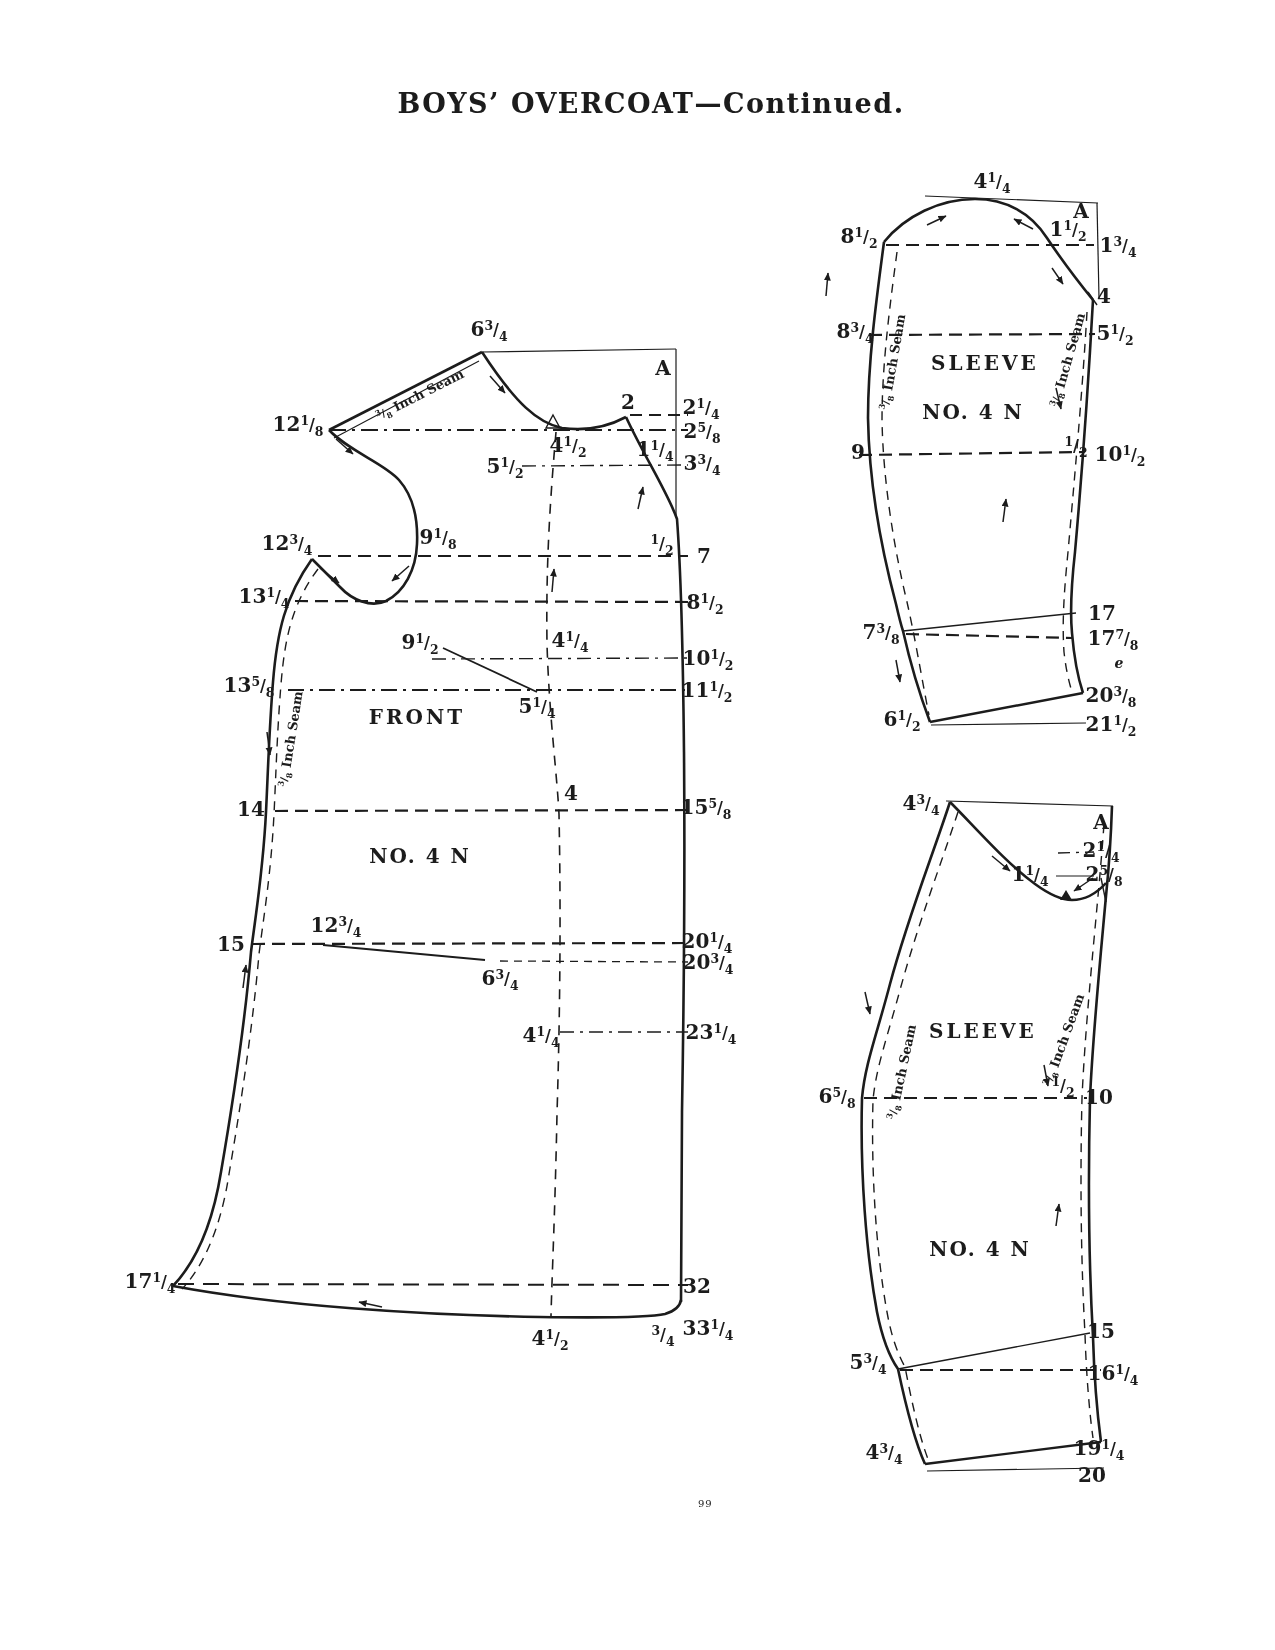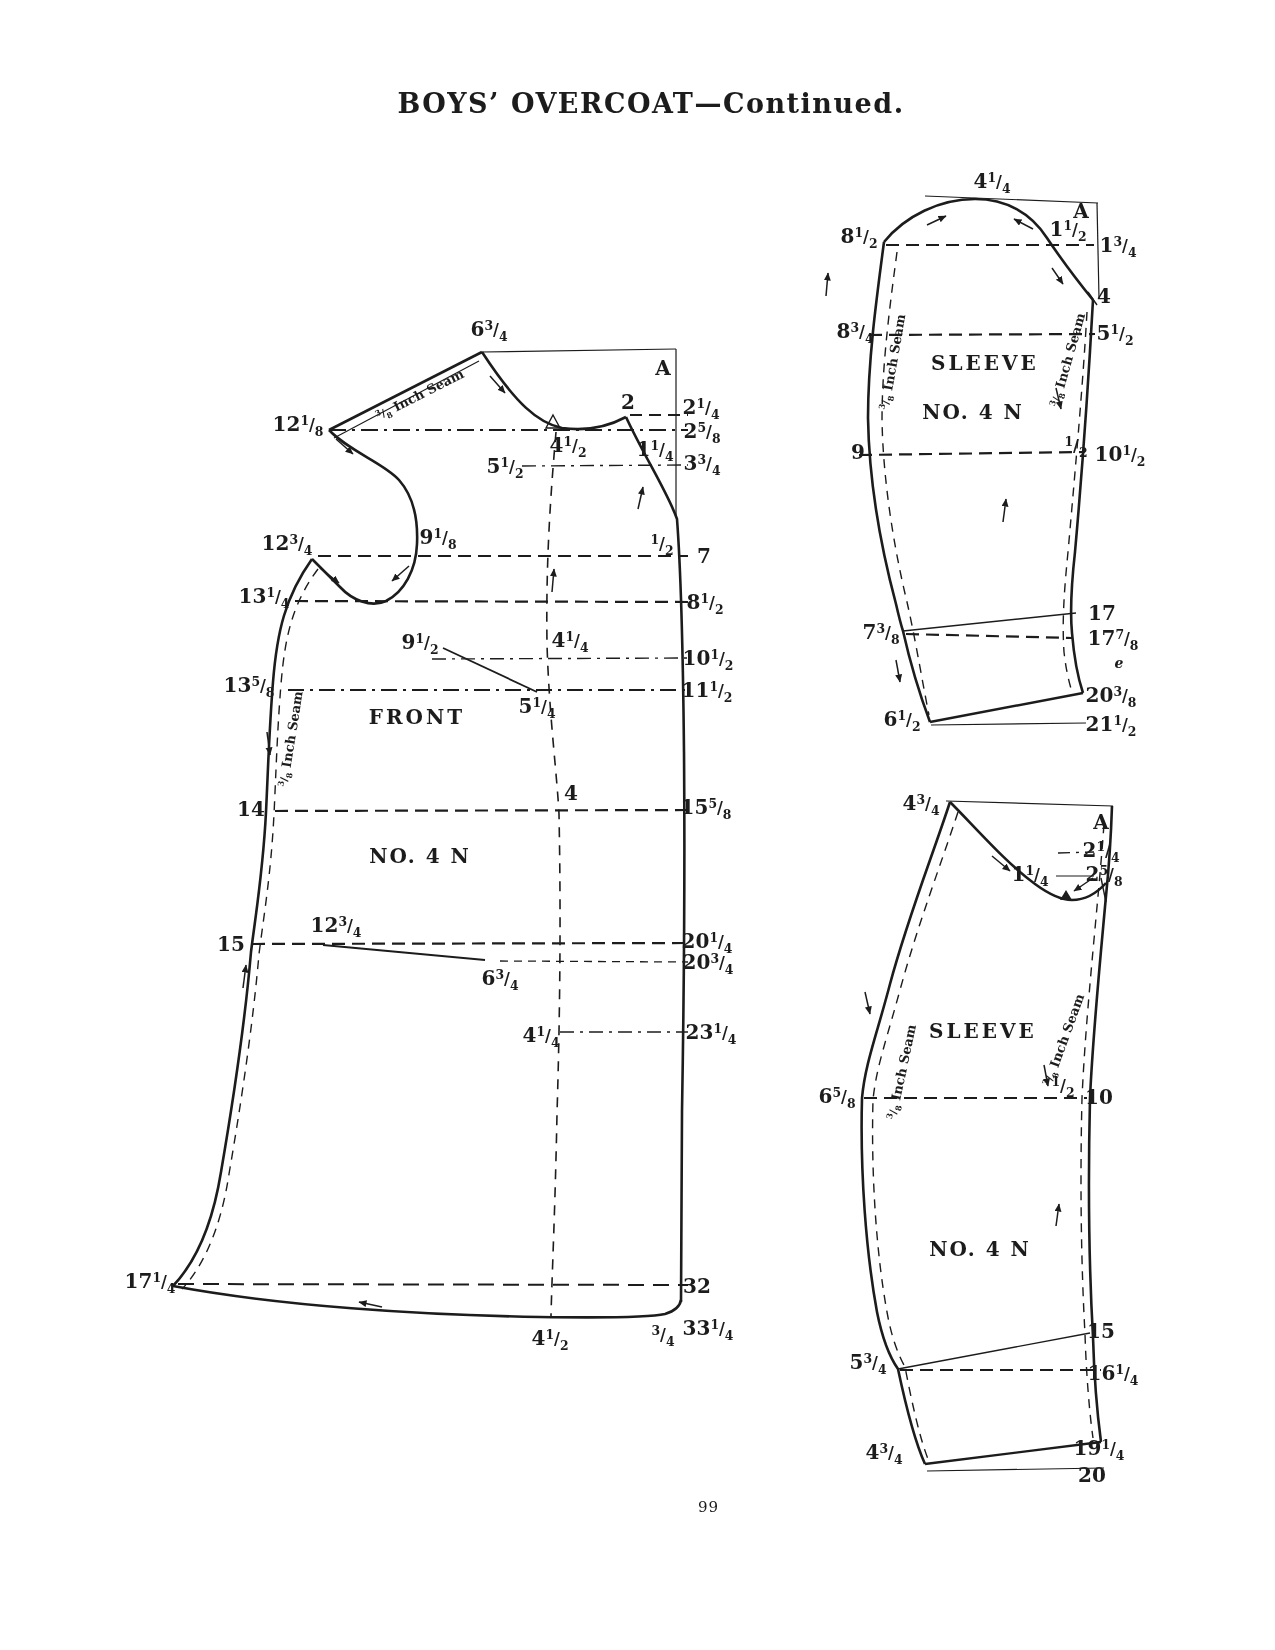--- a/index.html
+++ b/index.html
@@ -1,20 +1,20 @@
 <!DOCTYPE html>
 <html><head>
 <meta charset="utf-8">
 <style>
   html,body{margin:0;padding:0;background:#ffffff;}
   .page{position:relative;width:1275px;height:1650px;background:#ffffff;
         font-family:"DejaVu Serif",serif;color:#1c1c1c;overflow:hidden;margin-top:12px;}
   .title{position:absolute;left:651px;top:76px;transform:translateX(-50%);
          white-space:nowrap;font-size:27px;font-weight:bold;letter-spacing:1.5px;}
-  .pageno{position:absolute;left:698px;top:1486px;font-size:15px;letter-spacing:1px;}
+  .pageno{position:absolute;left:698px;top:1486px;font-size:10px;letter-spacing:1px;}
   svg.diagram{position:absolute;left:0;top:0;width:1275px;height:1650px;}
   svg text{fill:#1c1c1c;font-family:"DejaVu Serif",serif;font-weight:bold;}
 </style>
 </head>
 <body>
 
 <div class="page">
   <div class="title">BOYS’ OVERCOAT—Continued.</div>
   <svg class="diagram" viewBox="0 0 1275 1650">
     <defs>

